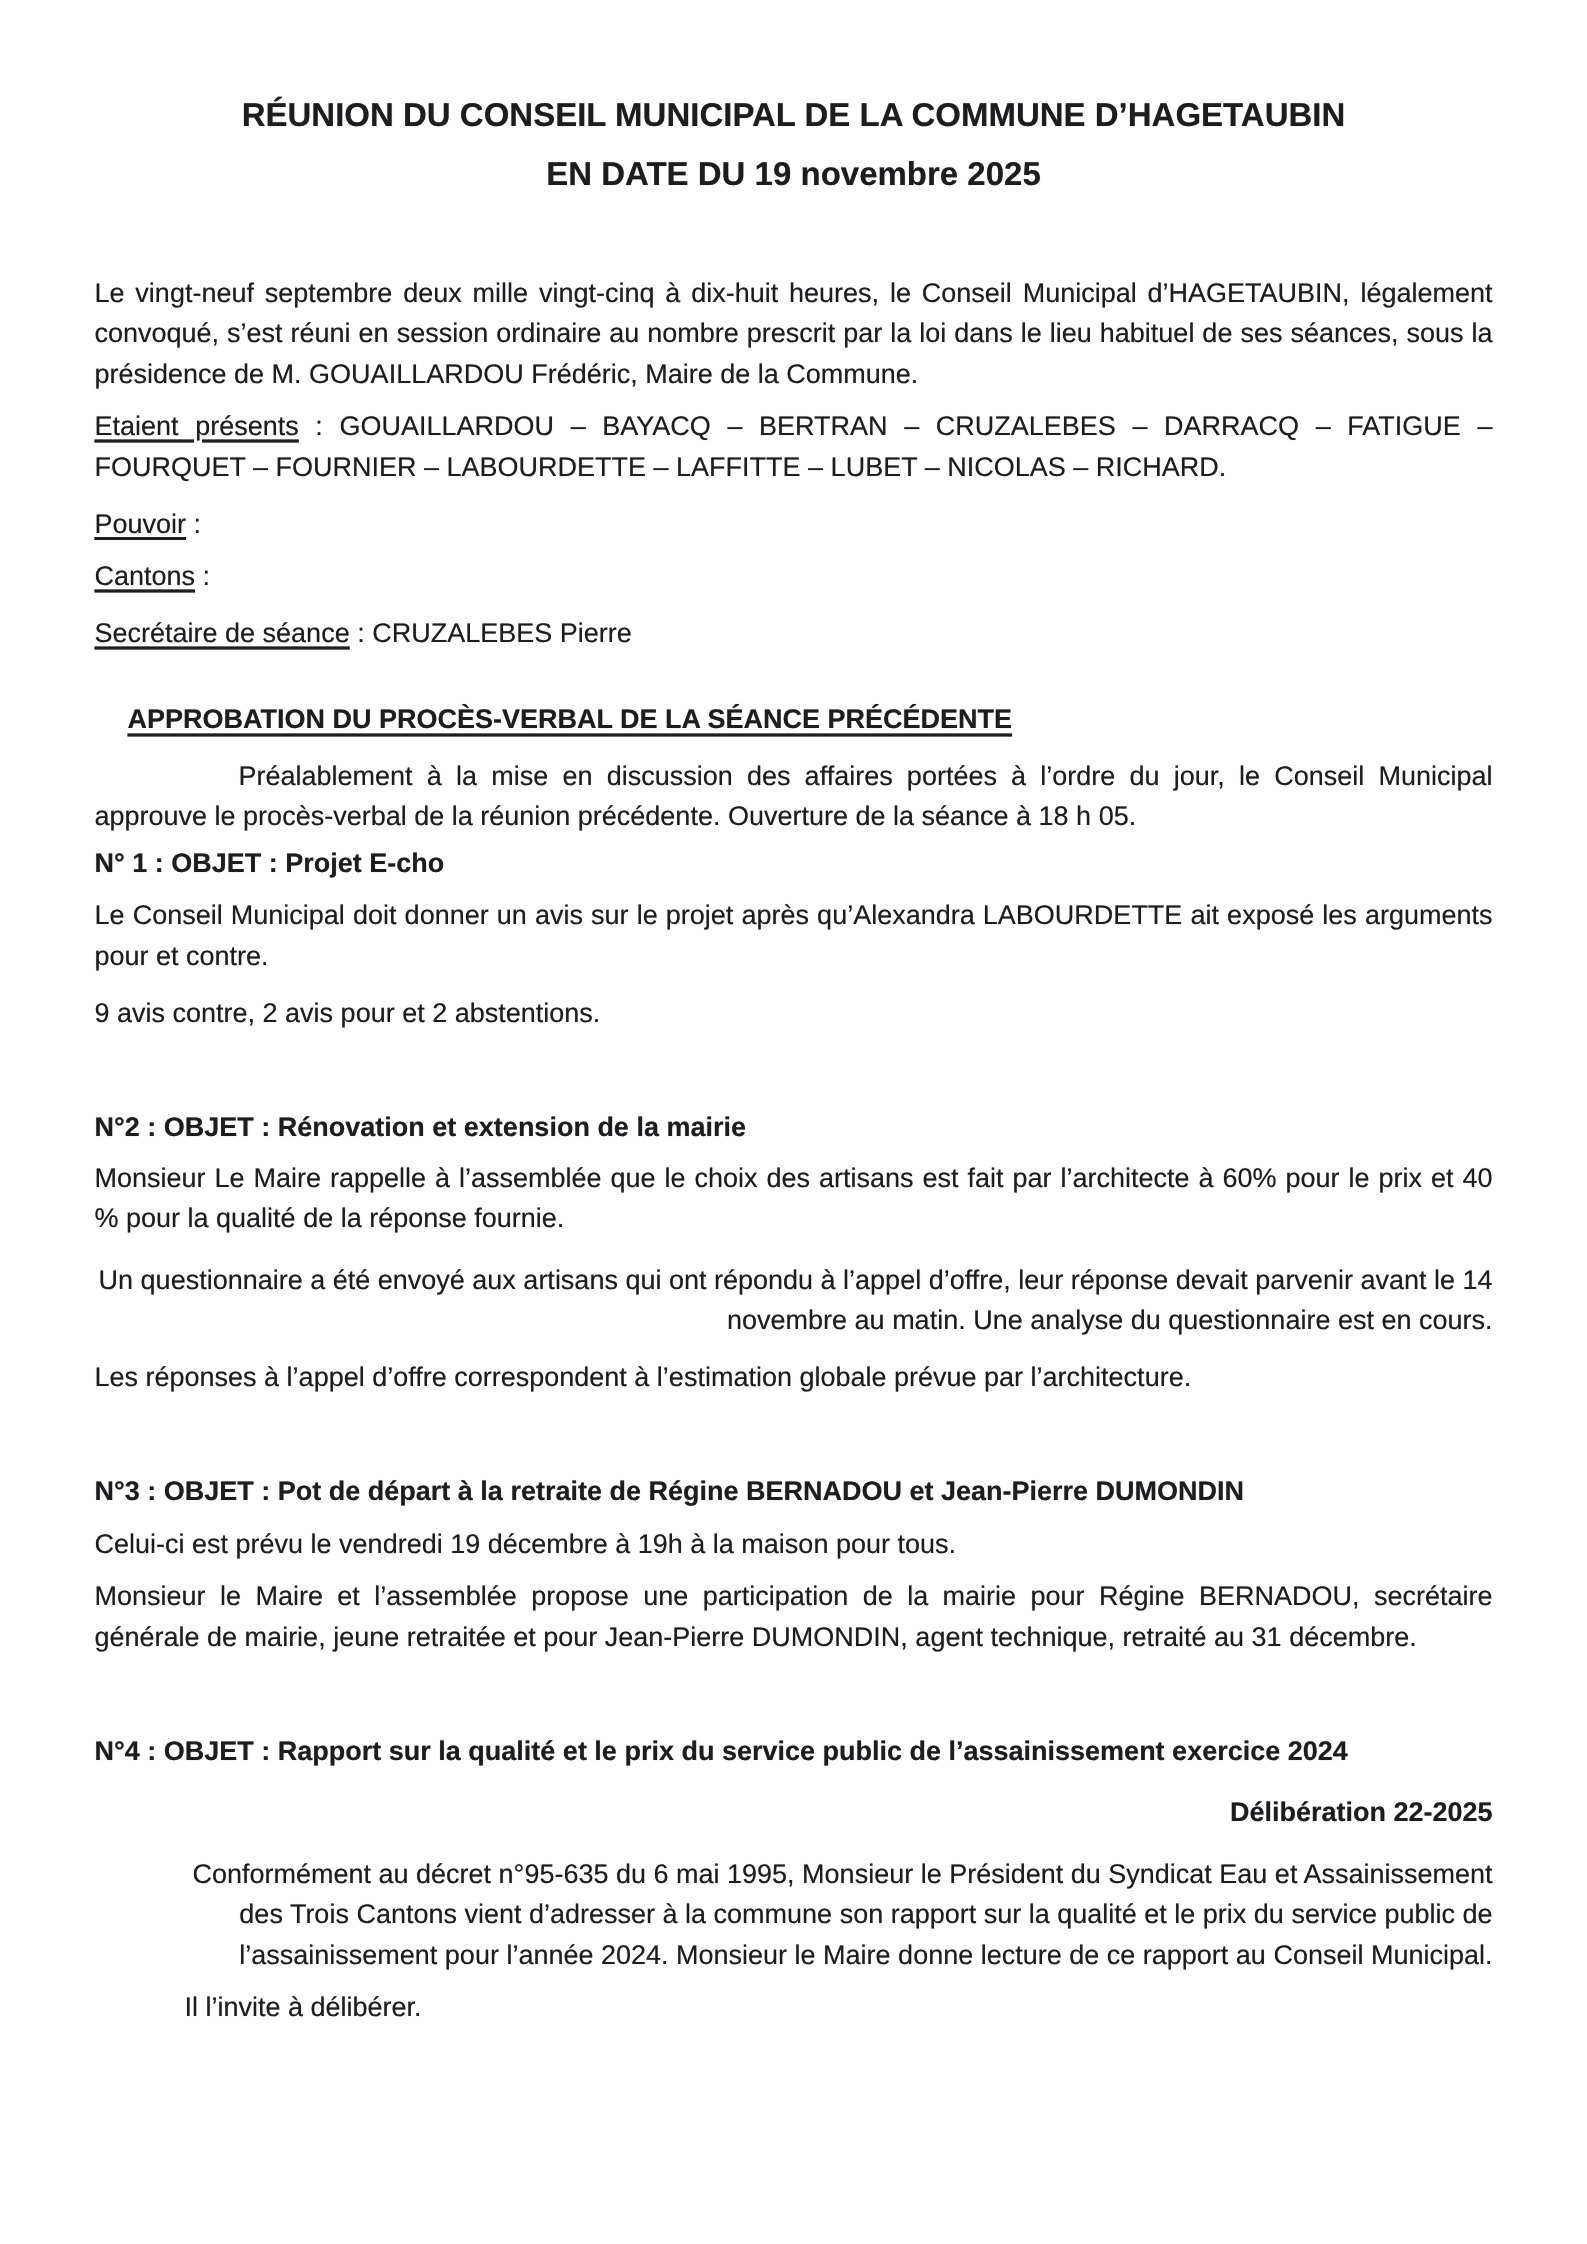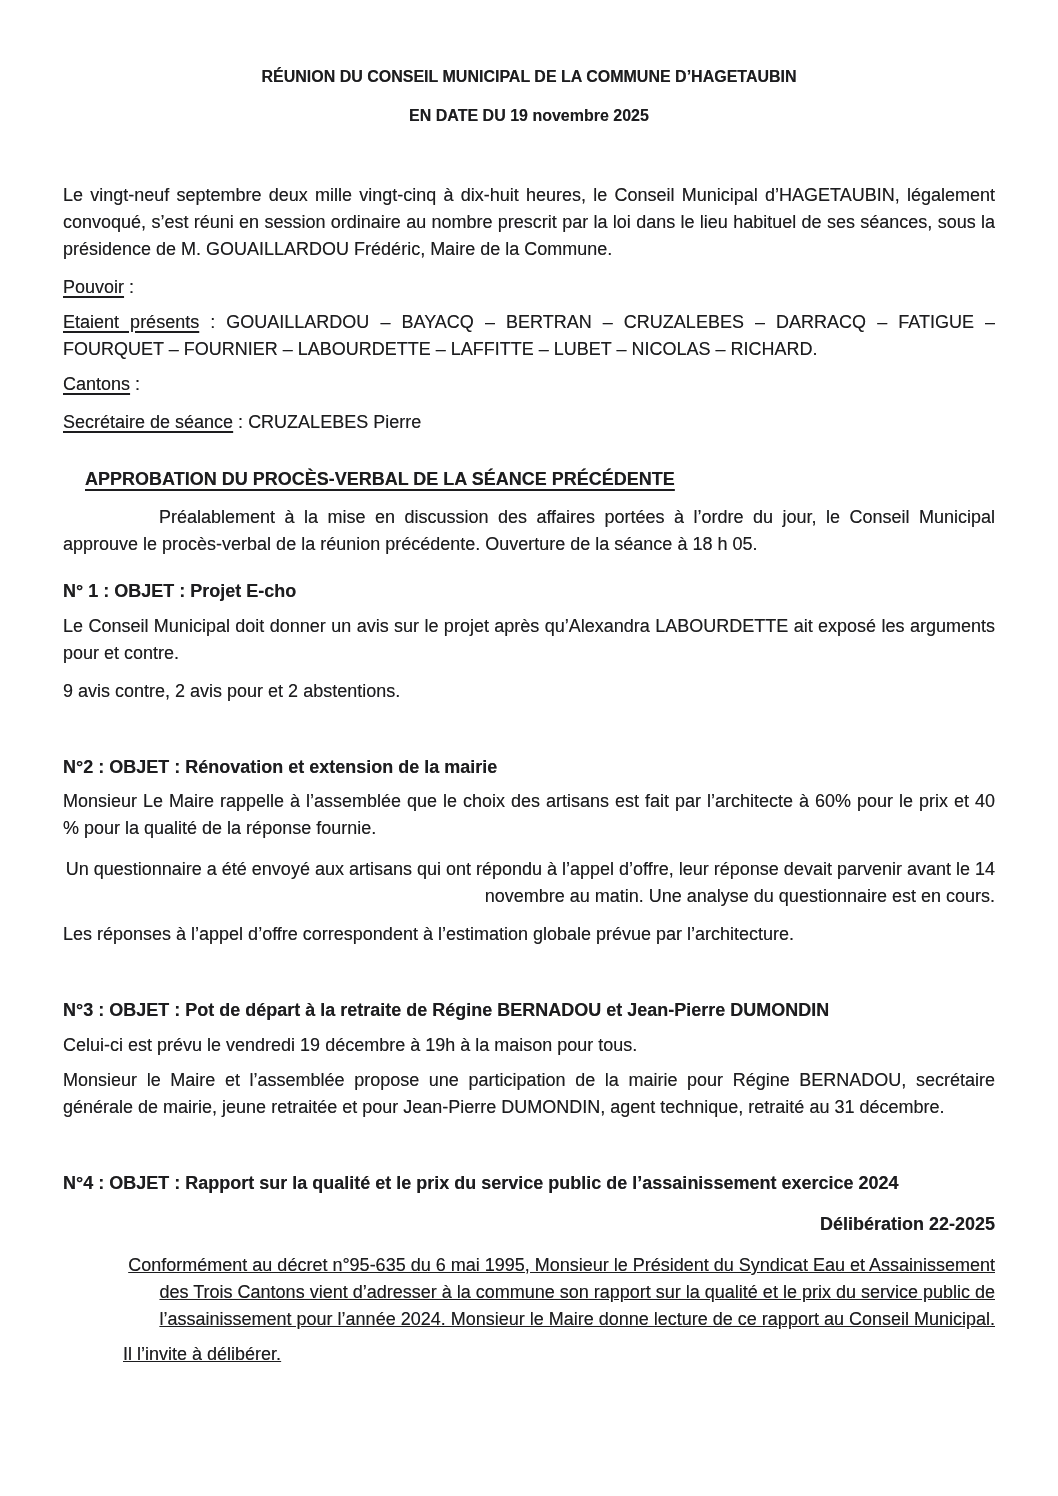--- a/index.html
+++ b/index.html
@@ -13,59 +13,59 @@
     color:#1d1d1f;
     font-family:"Liberation Sans","DejaVu Sans",sans-serif;
     font-size:18px;
     line-height:27px;
     overflow:hidden;
     text-shadow:0 0 0.5px rgba(25,25,25,0.55);
   }
   .doc-title,.doc-date{
     margin:0;
     text-align:center;
-    font-size:16px;
+    font-size:22px;
     font-weight:700;
     line-height:27px;
   }
   .doc-date{margin-top:12px;}
   p{margin:0;}
   .b-para,.b-labeled{text-align:justify;}
   .b-para-tab{text-align:justify;text-indent:96px;}
-  .b-para-ind{text-align:justify;text-indent:60px;text-decoration:underline;}
+  .b-para-ind{text-align:justify;text-indent:60px;}
   .b-main-heading{
     font-weight:700;
     margin-left:22px;
     text-decoration:underline;
     text-decoration-thickness:2px;
     text-underline-offset:4px;
   }
   .b-section-heading{font-weight:700;white-space:nowrap;}
   .b-sub-heading{font-weight:700;margin-left:60px;}
   .label-u{text-decoration:underline;text-decoration-thickness:1.5px;text-underline-offset:3px;}
   
   .sp-xs{margin-top:7px;}
   .sp-sm{margin-top:8px;}
   .sp-md{margin-top:11px;}
   .sp-lg{margin-top:14px;text-align:right;}
-  .sp-xl{margin-top:20px;}
+  .sp-xl{margin-top:4px;}
   .sp-2xl{margin-top:30px;}
   .sp-3xl{margin-top:49px;}
   .sp-title{margin-top:53px;}
 </style>
 </head>
 <body>
 
 <div class="page">
   <h1 class="doc-title">RÉUNION DU CONSEIL MUNICIPAL DE LA COMMUNE D’HAGETAUBIN</h1>
   <h2 class="doc-date">EN DATE DU 19 novembre 2025</h2>
   <div id="doc-body">
       <p class="b-para sp-title">Le vingt-neuf septembre deux mille vingt-cinq à dix-huit heures, le Conseil Municipal d’HAGETAUBIN, légalement convoqué, s’est réuni en session ordinaire au nombre prescrit par la loi dans le lieu habituel de ses séances, sous la présidence de M. GOUAILLARDOU Frédéric, Maire de la Commune.</p>
+      <p class="b-labeled sp-sm"><span class="label-u">Etaient présents</span> : <span>GOUAILLARDOU – BAYACQ – BERTRAN – CRUZALEBES – DARRACQ – FATIGUE – FOURQUET – FOURNIER – LABOURDETTE – LAFFITTE – LUBET – NICOLAS – RICHARD.</span></p>
       <p class="b-labeled sp-md"><span class="label-u">Pouvoir</span> : <span></span></p>
-      <p class="b-labeled sp-sm"><span class="label-u">Etaient présents</span> : <span>GOUAILLARDOU – BAYACQ – BERTRAN – CRUZALEBES – DARRACQ – FATIGUE – FOURQUET – FOURNIER – LABOURDETTE – LAFFITTE – LUBET – NICOLAS – RICHARD.</span></p>
       <p class="b-labeled sp-sm"><span class="label-u">Cantons</span> : <span></span></p>
       <p class="b-labeled sp-md"><span class="label-u">Secrétaire de séance</span> : <span>CRUZALEBES Pierre</span></p>
       <p class="b-main-heading sp-2xl">APPROBATION DU PROCÈS-VERBAL DE LA SÉANCE PRÉCÉDENTE</p>
       <p class="b-para-tab sp-md">Préalablement à la mise en discussion des affaires portées à l’ordre du jour, le Conseil Municipal approuve le procès-verbal de la réunion précédente. Ouverture de la séance à 18 h 05.</p>
       <p class="b-section-heading sp-xl">N° 1 : OBJET : Projet E-cho</p>
       <p class="b-para sp-sm">Le Conseil Municipal doit donner un avis sur le projet après qu’Alexandra LABOURDETTE ait exposé les arguments pour et contre.</p>
       <p class="b-para sp-md">9 avis contre, 2 avis pour et 2 abstentions.</p>
       <p class="b-section-heading sp-3xl">N°2 : OBJET : Rénovation et extension de la mairie</p>
       <p class="b-para sp-xs">Monsieur Le Maire rappelle à l’assemblée que le choix des artisans est fait par l’architecte à 60% pour le prix et 40 % pour la qualité de la réponse fournie.</p>
       <p class="b-para sp-lg">Un questionnaire a été envoyé aux artisans qui ont répondu à l’appel d’offre, leur réponse devait parvenir avant le 14 novembre au matin. Une analyse du questionnaire est en cours.</p>

